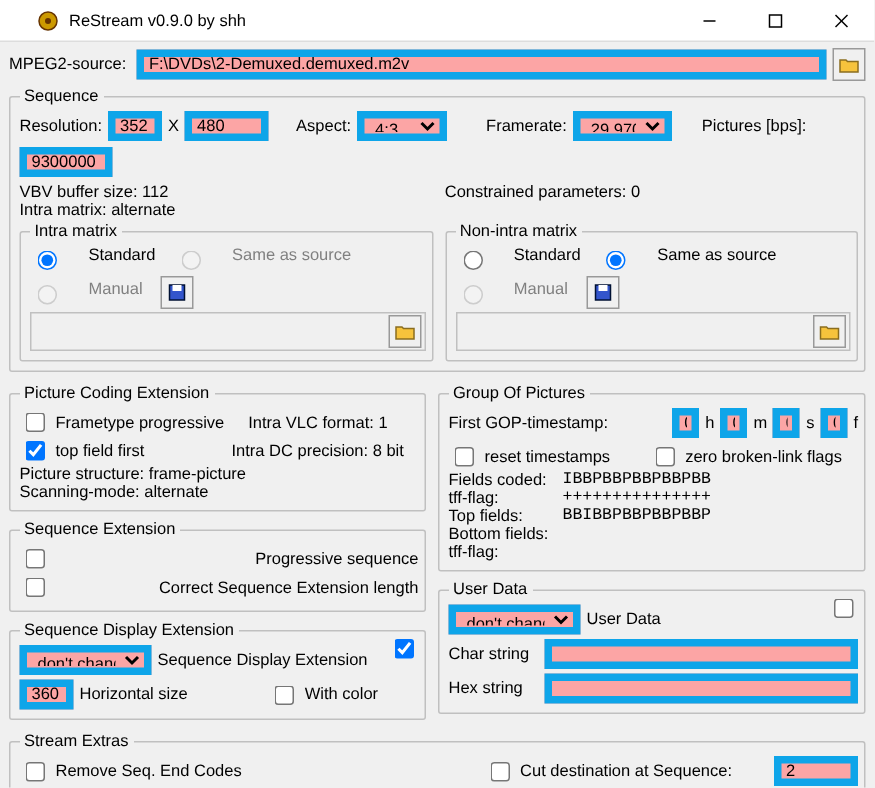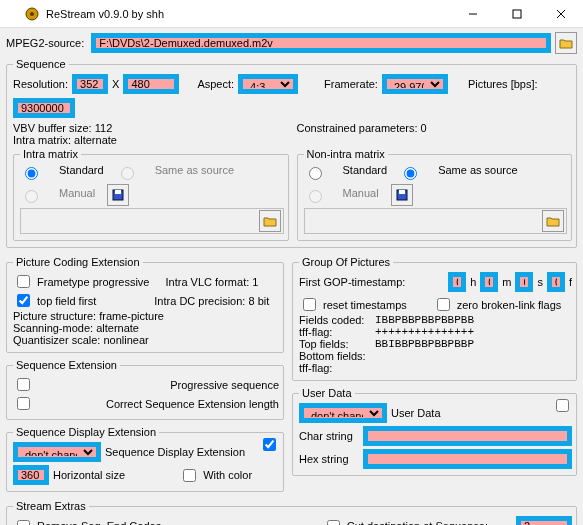--- a/index.html
+++ b/index.html
@@ -180,21 +180,20 @@
       <div class="xline">
             <span class="check">
               <input type="checkbox" checked="" style="">
               <span>top field first</span>
             </span>
             <span style="width:50px"></span>
             <span>Intra DC precision: 8 bit</span>
           </div>
       <div>Picture structure: frame-picture</div>
       <div>Scanning-mode: alternate</div>
-      <div>Quantisizer scale: nonlinear</div>
     </fieldset>
 
     <fieldset>
       <legend>Sequence Extension</legend>
       <div class="check">
             <input type="checkbox" style="">
             <span>Progressive sequence</span>
           </div>
       <div class="check">
             <input type="checkbox" style="">

